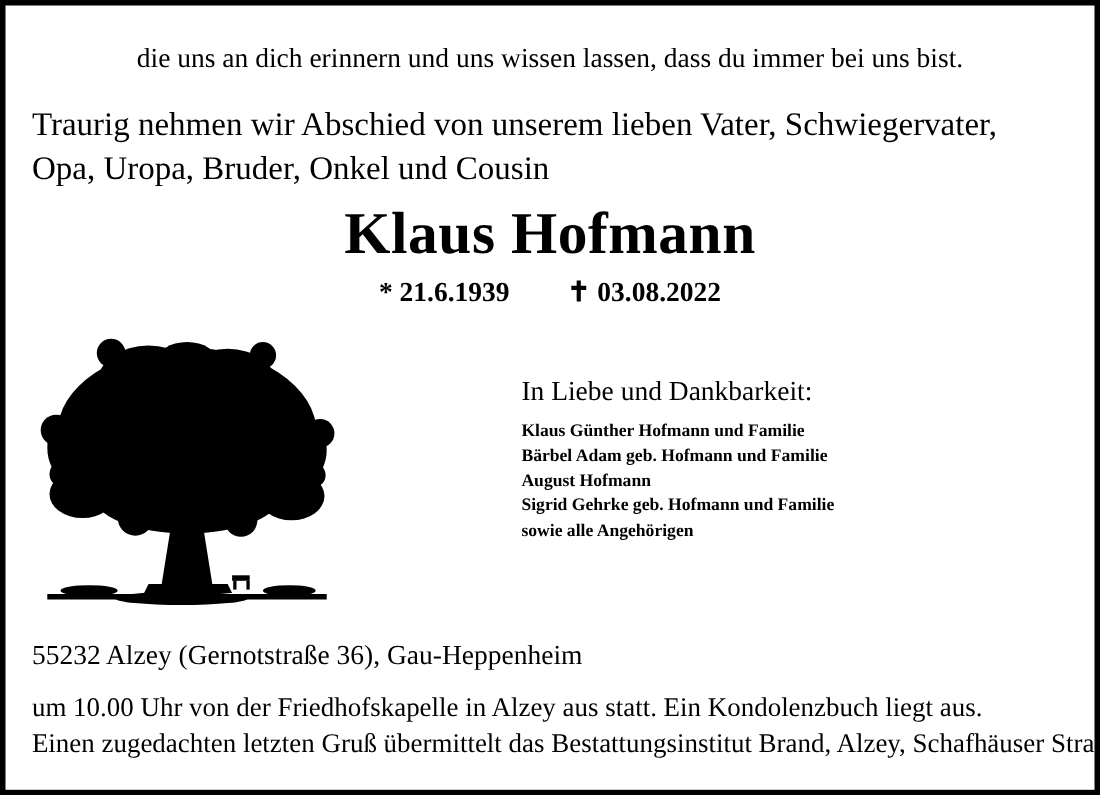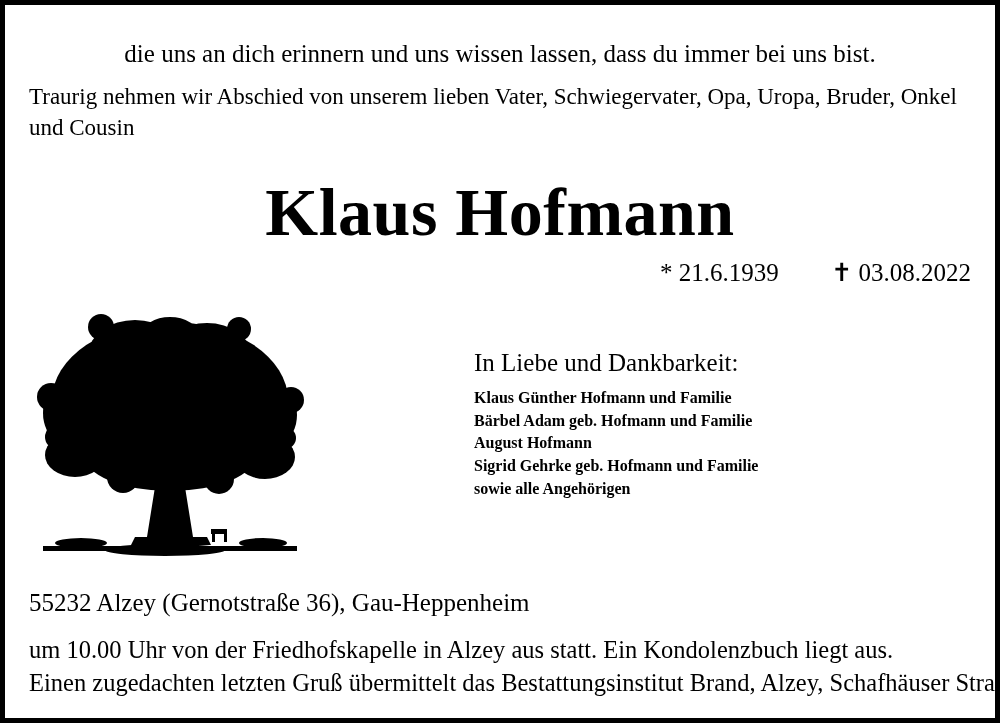--- a/index.html
+++ b/index.html
@@ -29,38 +29,38 @@
 
   .verse {
     text-align: center;
     font-size: 25px;
     line-height: 1.32;
     margin: 10px 0 0 0;
   }
   .verse div { white-space: nowrap; }
 
   .intro {
-    font-size: 23px;
+    font-size: 30px;
     line-height: 1.34;
-    margin: 12px 0 0 0;
+    margin: 24px 0 0 0;
   }
 
   .name {
     text-align: center;
-    font-size: 68px;
+    font-size: 54px;
     font-weight: bold;
     letter-spacing: 0.5px;
-    margin: 33px 0 0 0;
+    margin: 10px 0 0 0;
     line-height: 1.05;
   }
 
   .dates {
-    text-align: right;
+    text-align: center;
     font-size: 25px;
-    font-weight: normal;
+    font-weight: bold;
     margin: 10px 0 18px 0;
   }
   .dates .sep { display: inline-block; width: 40px; }
 
   .middle {
     position: relative;
     margin-top: 16px;
     min-height: 270px;
   }
 

